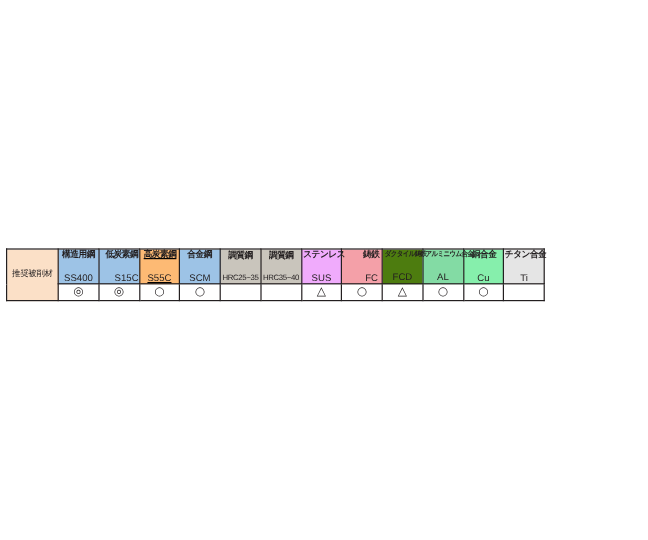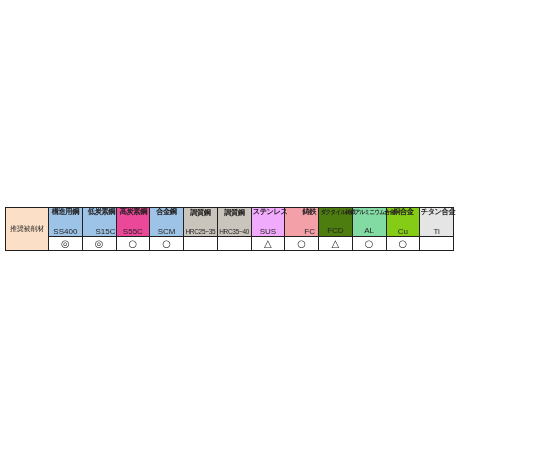--- a/index.html
+++ b/index.html
@@ -110,21 +110,21 @@
         <td class="row-label" rowspan="2" style="background: rgb(251, 224, 199);">推奨被削材</td>
 
       <td class="hdr" style="background: rgb(157, 195, 230);">
             <span class="hdr-ja">構造用鋼</span>
             <span class="hdr-code">SS400</span>
           </td>
           <td class="hdr" style="background: rgb(157, 195, 230); text-align: right;">
             <span class="hdr-ja">低炭素鋼</span>
             <span class="hdr-code">S15C</span>
           </td>
-          <td class="hdr" style="background: #ec4899;">
+          <td class="hdr" style="background: #fdba74; text-decoration: underline;">
             <span class="hdr-ja">高炭素鋼</span>
             <span class="hdr-code">S55C</span>
           </td>
           <td class="hdr" style="background: rgb(157, 195, 230);">
             <span class="hdr-ja">合金鋼</span>
             <span class="hdr-code">SCM</span>
           </td>
           <td class="hdr" style="background: rgb(201, 197, 188);">
             <span class="hdr-ja">調質鋼</span>
             <span class="hdr-code small">HRC25~35</span>
@@ -142,21 +142,21 @@
             <span class="hdr-code">FC</span>
           </td>
           <td class="hdr" style="background: #4d7c0f;">
             <span class="hdr-ja tiny">ダクタイル鋳鉄</span>
             <span class="hdr-code">FCD</span>
           </td>
           <td class="hdr" style="background: rgb(131, 219, 164);">
             <span class="hdr-ja tiny">アルミニウム合金</span>
             <span class="hdr-code">AL</span>
           </td>
-          <td class="hdr" style="background: #84cc16;">
+          <td class="hdr" style="background: #86efac;">
             <span class="hdr-ja">銅合金</span>
             <span class="hdr-code">Cu</span>
           </td>
           <td class="hdr" style="background: #e5e5e5;">
             <span class="hdr-ja">チタン合金</span>
             <span class="hdr-code">Ti</span>
           </td>
         </tr>
       <tr>
 

